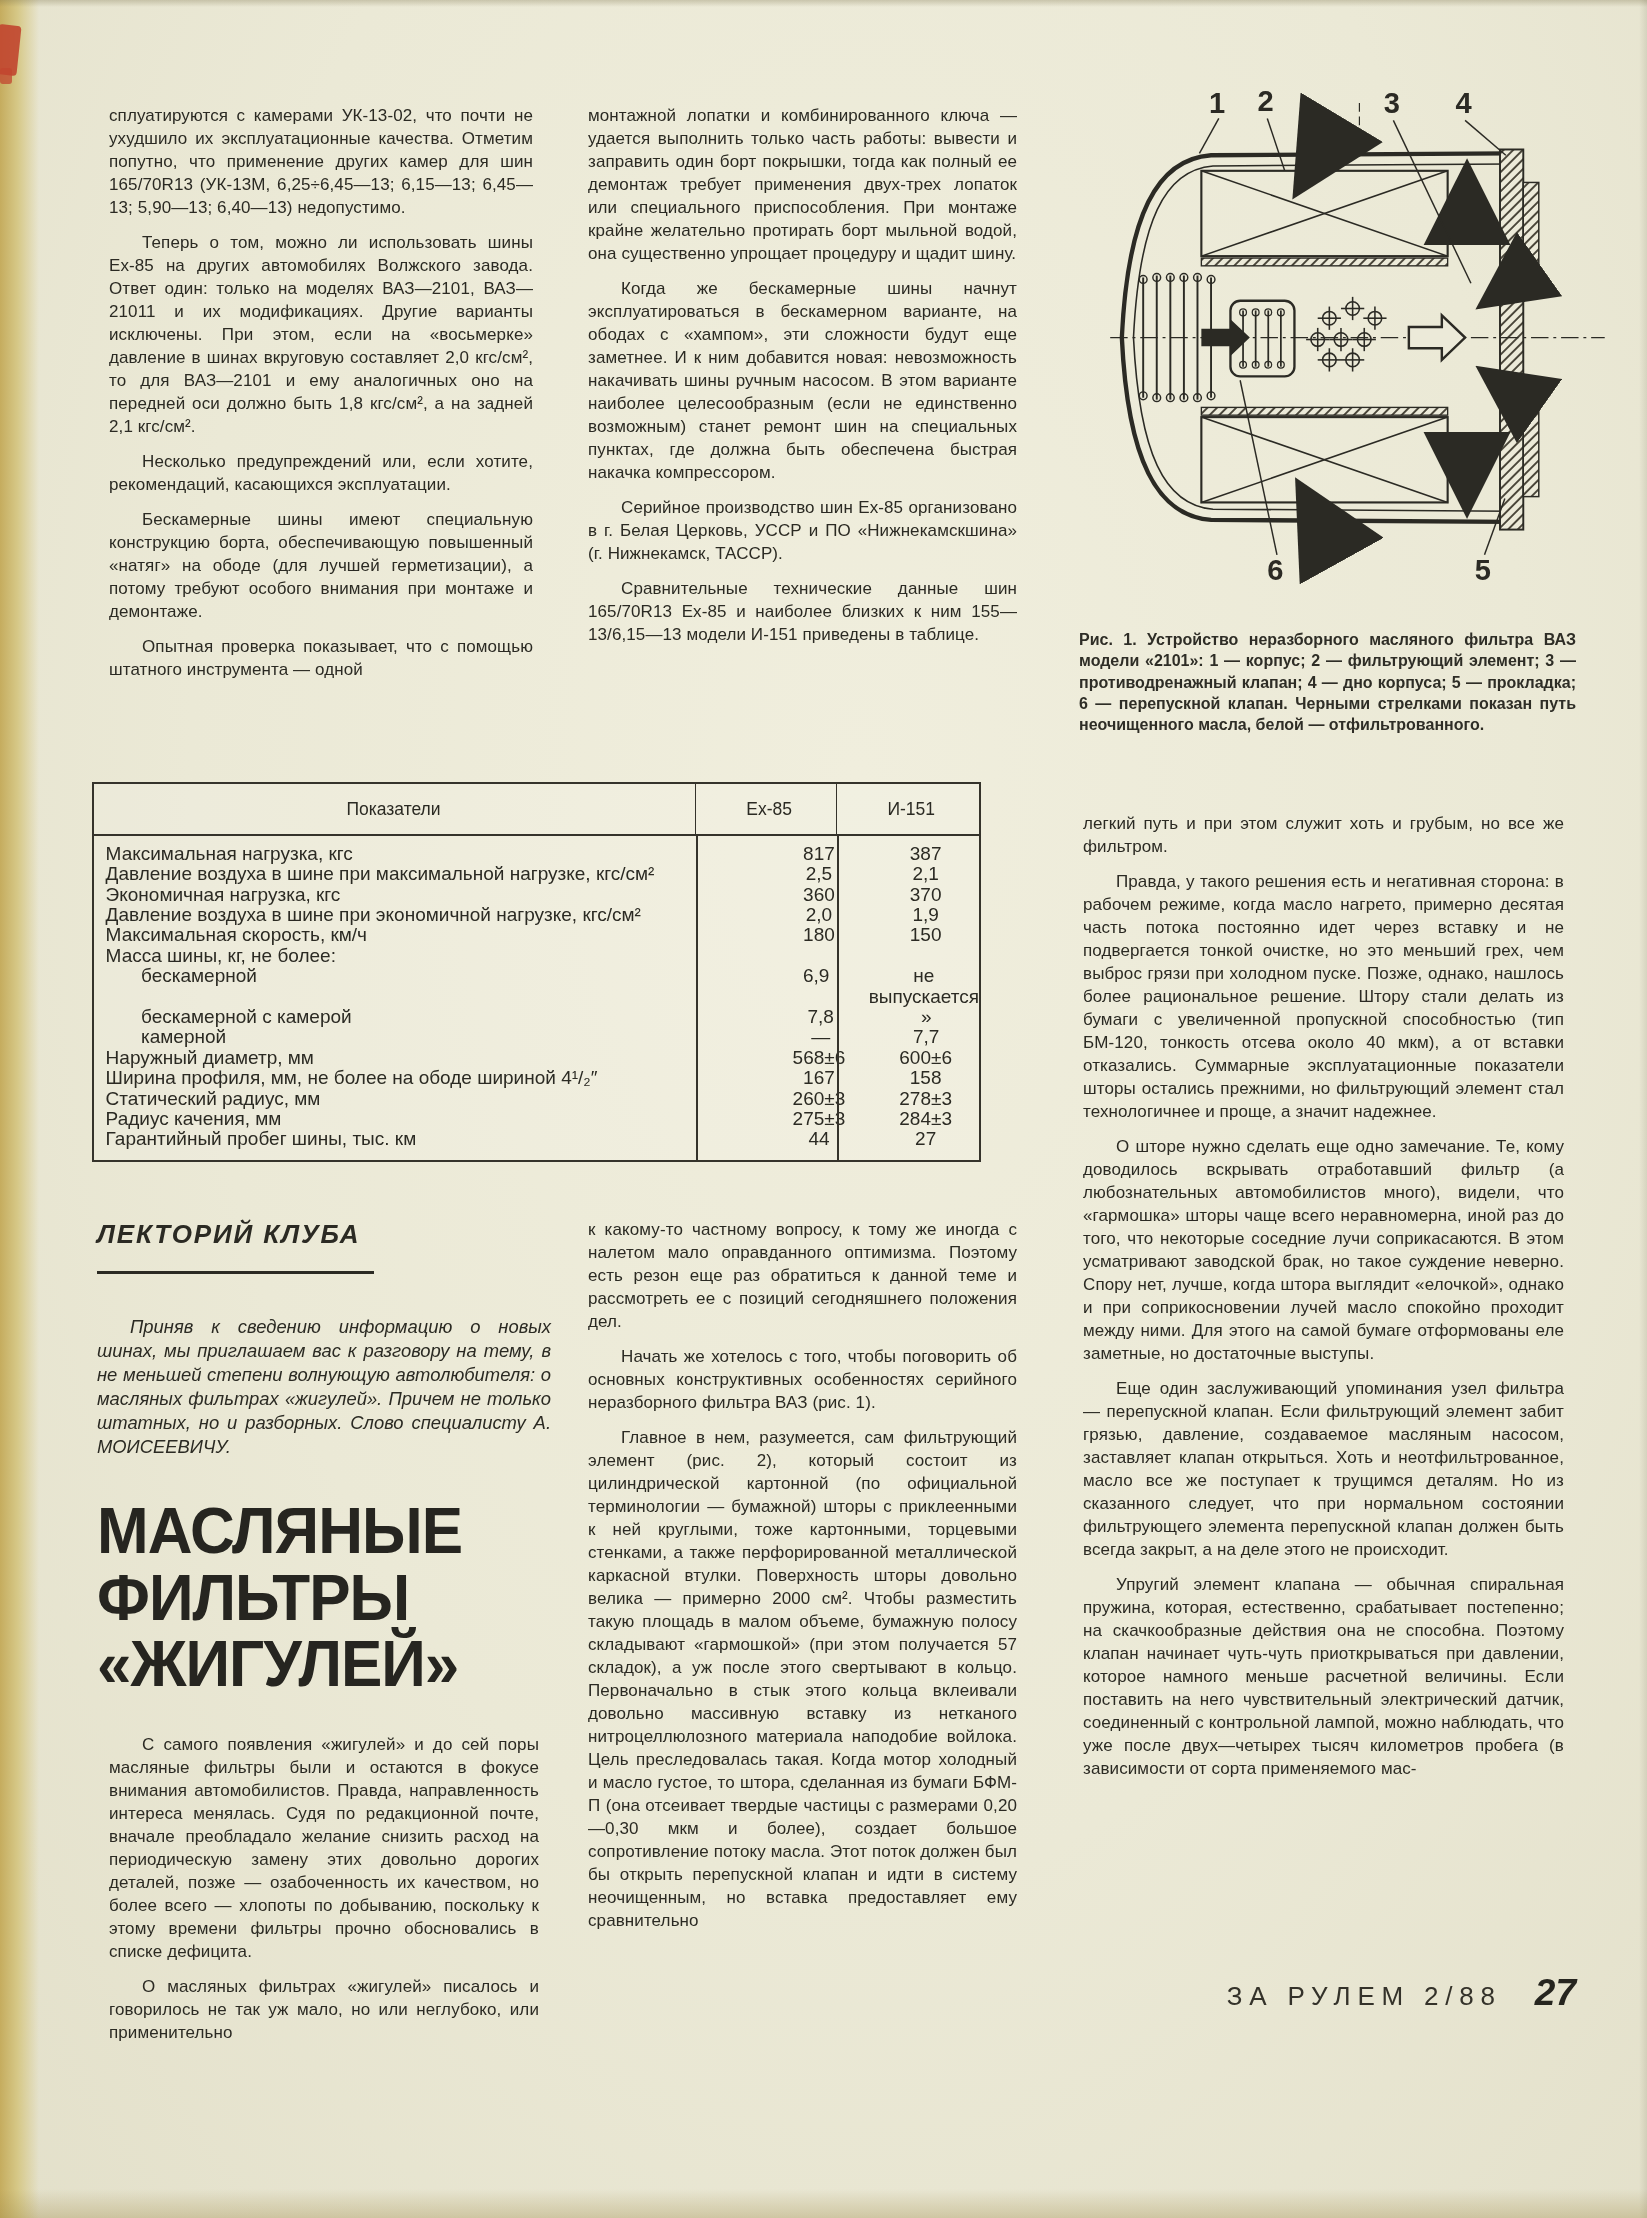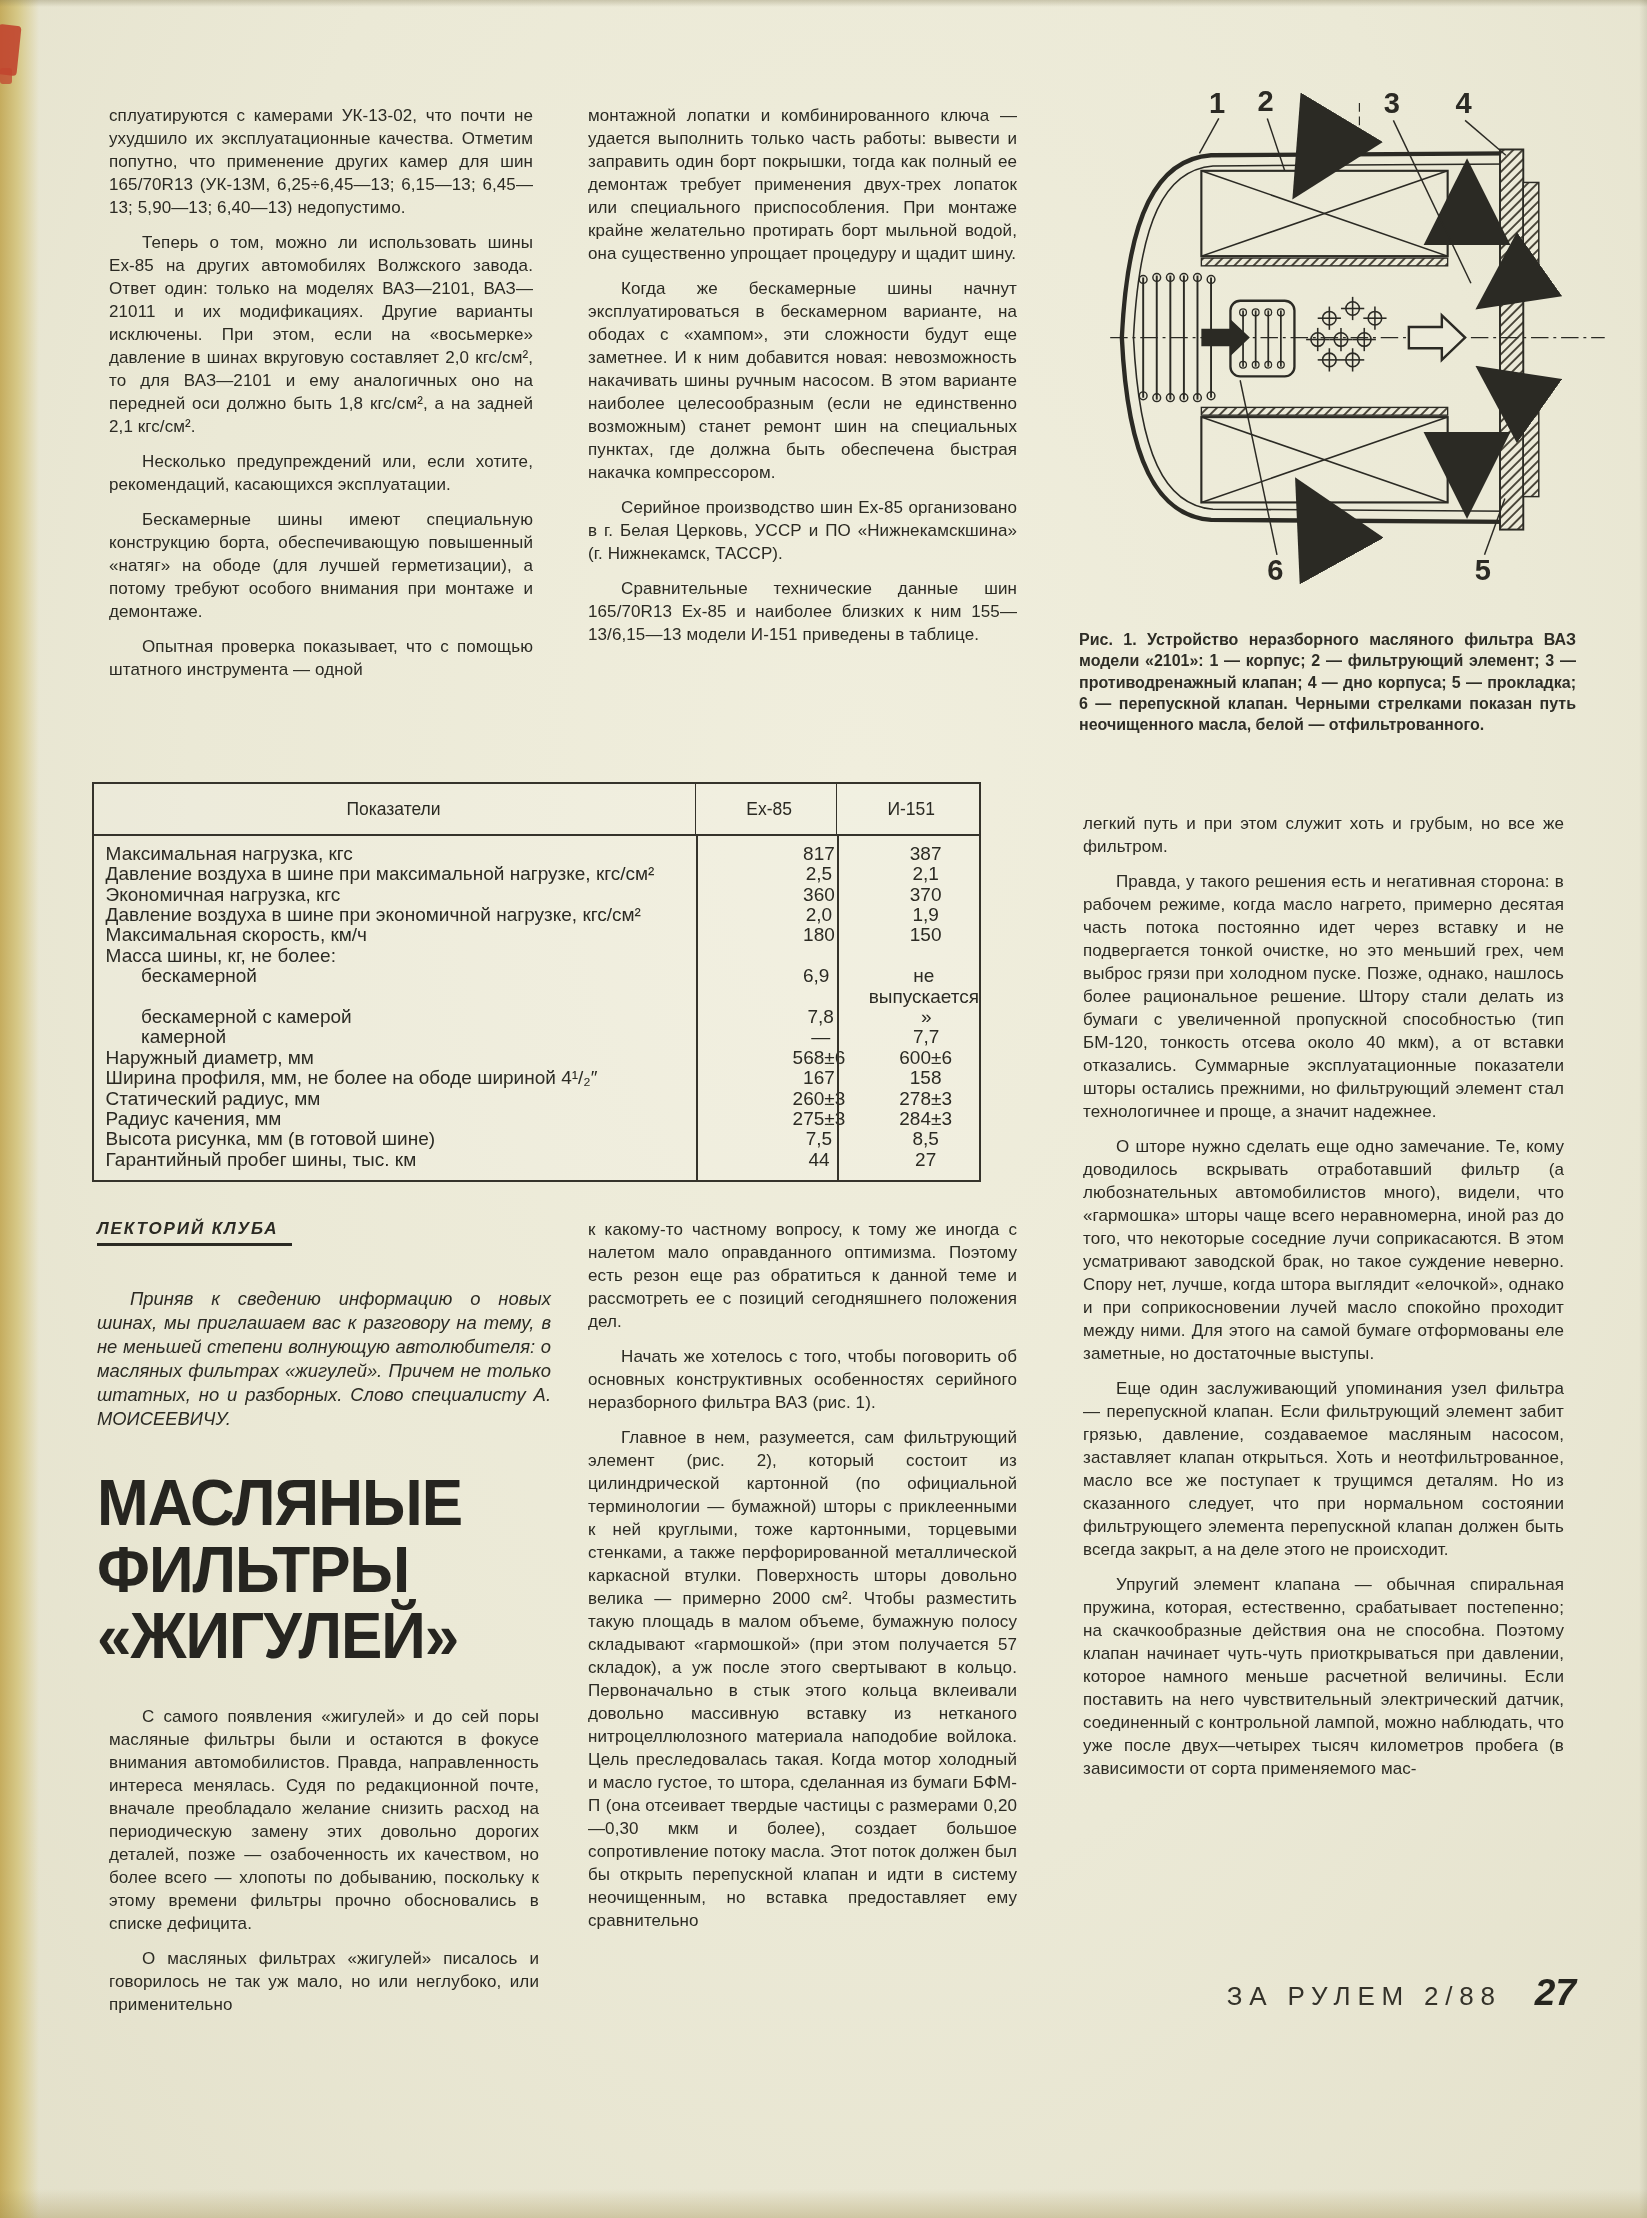--- a/index.html
+++ b/index.html
@@ -45,22 +45,22 @@
   .c-label { width:68%; padding:0 7.8px 0 11.6px; box-sizing:border-box; }
   .c-val { width:16%; text-align:center; box-sizing:border-box; }
   .thead .c-label { border-right:1.9px solid #35332b; align-self:stretch; display:flex; align-items:center; justify-content:center; height:100%; }
   .thead .c-val.first { border-right:1.9px solid #35332b; align-self:stretch; display:flex; align-items:center; justify-content:center; height:100%; }
   .thead .c-val { display:flex; align-items:center; justify-content:center; height:100%; }
   .trow .c-label { width:100%; }
   .trow.sub .c-label { padding-left:47px; }
   .col-sep { position:absolute; top:0; bottom:0; width:1.9px; background:#35332b; }
 
   
-  .lect-heading { font-size:17px; font-weight:bold; font-style:italic; letter-spacing:1.9px;
-     border-bottom:3.4px solid #2b2a23; padding-bottom:4px; display:inline-block; padding-right:13.6px; }
+  .lect-heading { font-size:26px; font-weight:bold; font-style:italic; letter-spacing:1.9px;
+     border-bottom:3.4px solid #2b2a23; padding-bottom:21px; display:inline-block; padding-right:13.6px; }
   .lect-intro p { margin:0; font-style:italic; font-size:18.4px; line-height:24px;
      text-align:justify; text-indent:33px; }
   .headline { font-size:62px; line-height:64px; font-weight:800; letter-spacing:-1px;
      color:#262520; transform:scaleY(1.04); transform-origin:top left; }
 
   
   .footer { display:flex; align-items:baseline; justify-content:flex-end; gap:33px; padding-right:70px; }
   .footer .mag { font-size:26px; letter-spacing:6.8px; color:#34322a; }
   .footer .pageno { font-size:37px; font-weight:bold; font-style:italic; color:#26251f; }
 </style>
@@ -291,25 +291,20 @@
             <div class="c-label">Статический радиус, мм</div>
             <div class="c-val">260±3</div>
             <div class="c-val">278±3</div>
           </div>
         <div class="trow">
             <div class="c-label">Радиус качения, мм</div>
             <div class="c-val">275±3</div>
             <div class="c-val">284±3</div>
           </div>
         <div class="trow">
-            <div class="c-label">Высота рисунка, мм (в готовой шине)</div>
-            <div class="c-val">7,5</div>
-            <div class="c-val">8,5</div>
-          </div>
-        <div class="trow">
             <div class="c-label">Гарантийный пробег шины, тыс. км</div>
             <div class="c-val">44</div>
             <div class="c-val">27</div>
           </div>
       </div>
     </div>
   </div>
 
   <div class="abs bodycol" style="left:1071px; top:800px; width:505px;">
     <p class="flush">легкий путь и при этом служит хоть и грубым, но все же фильтром.</p>

